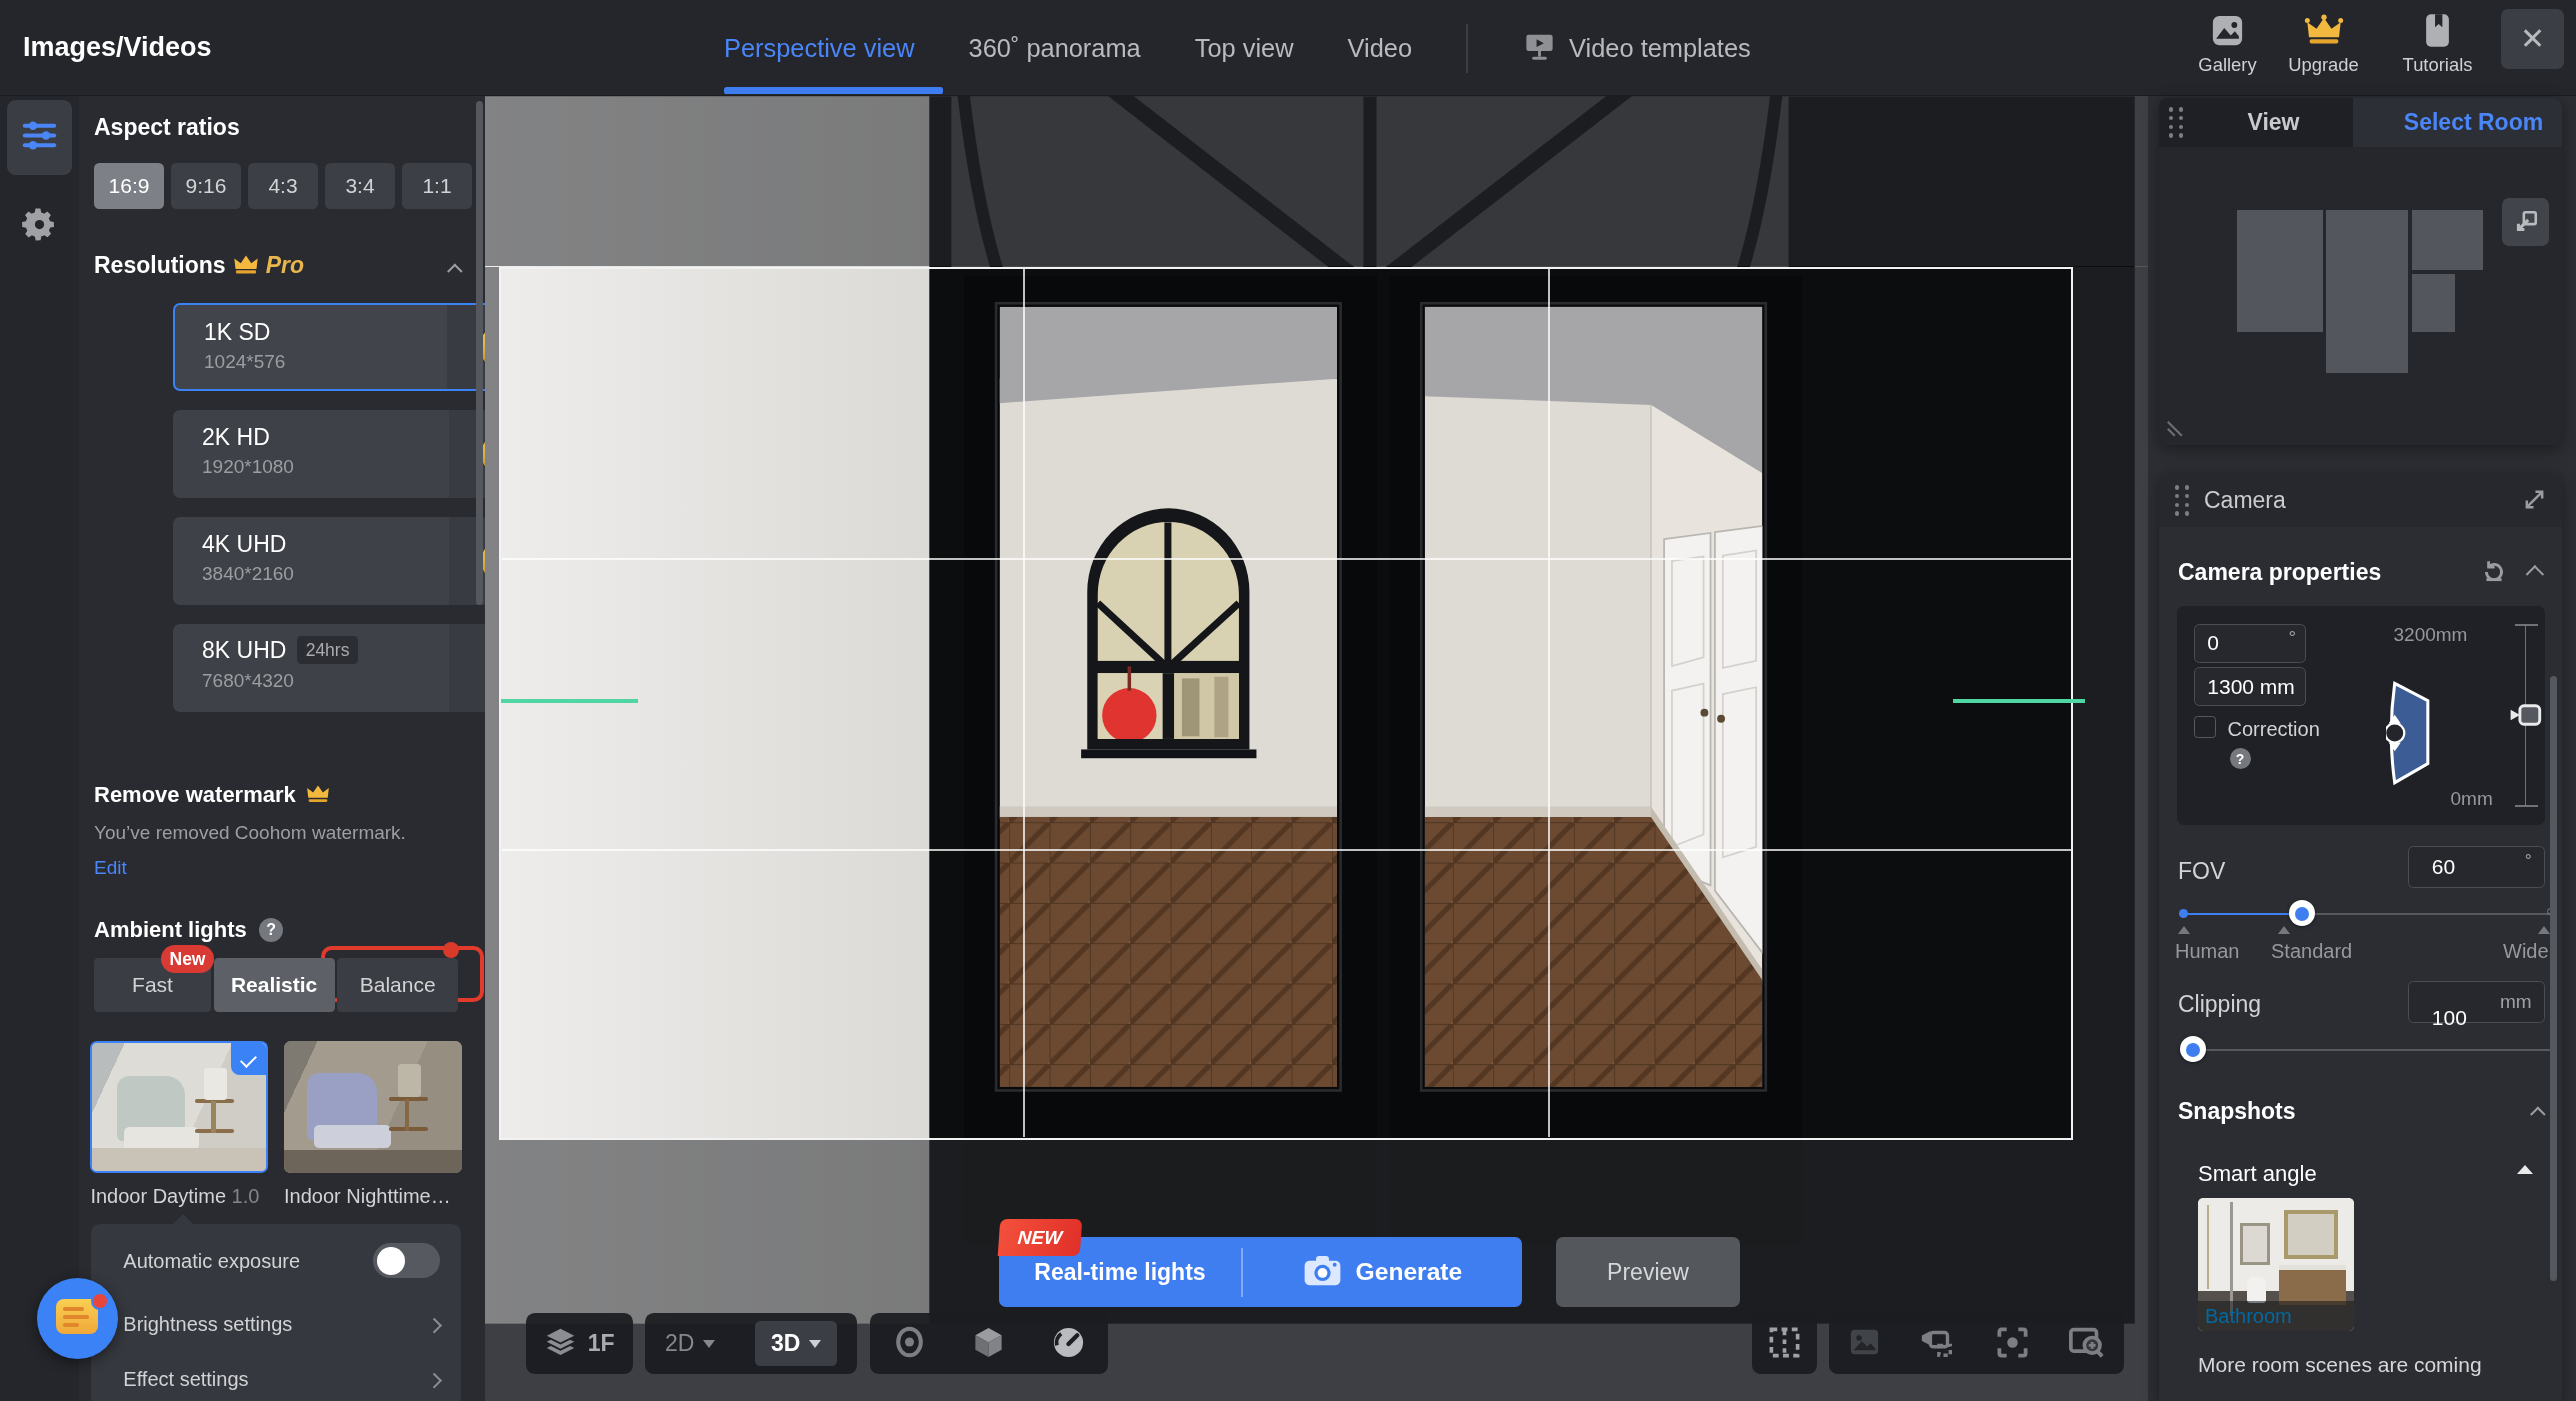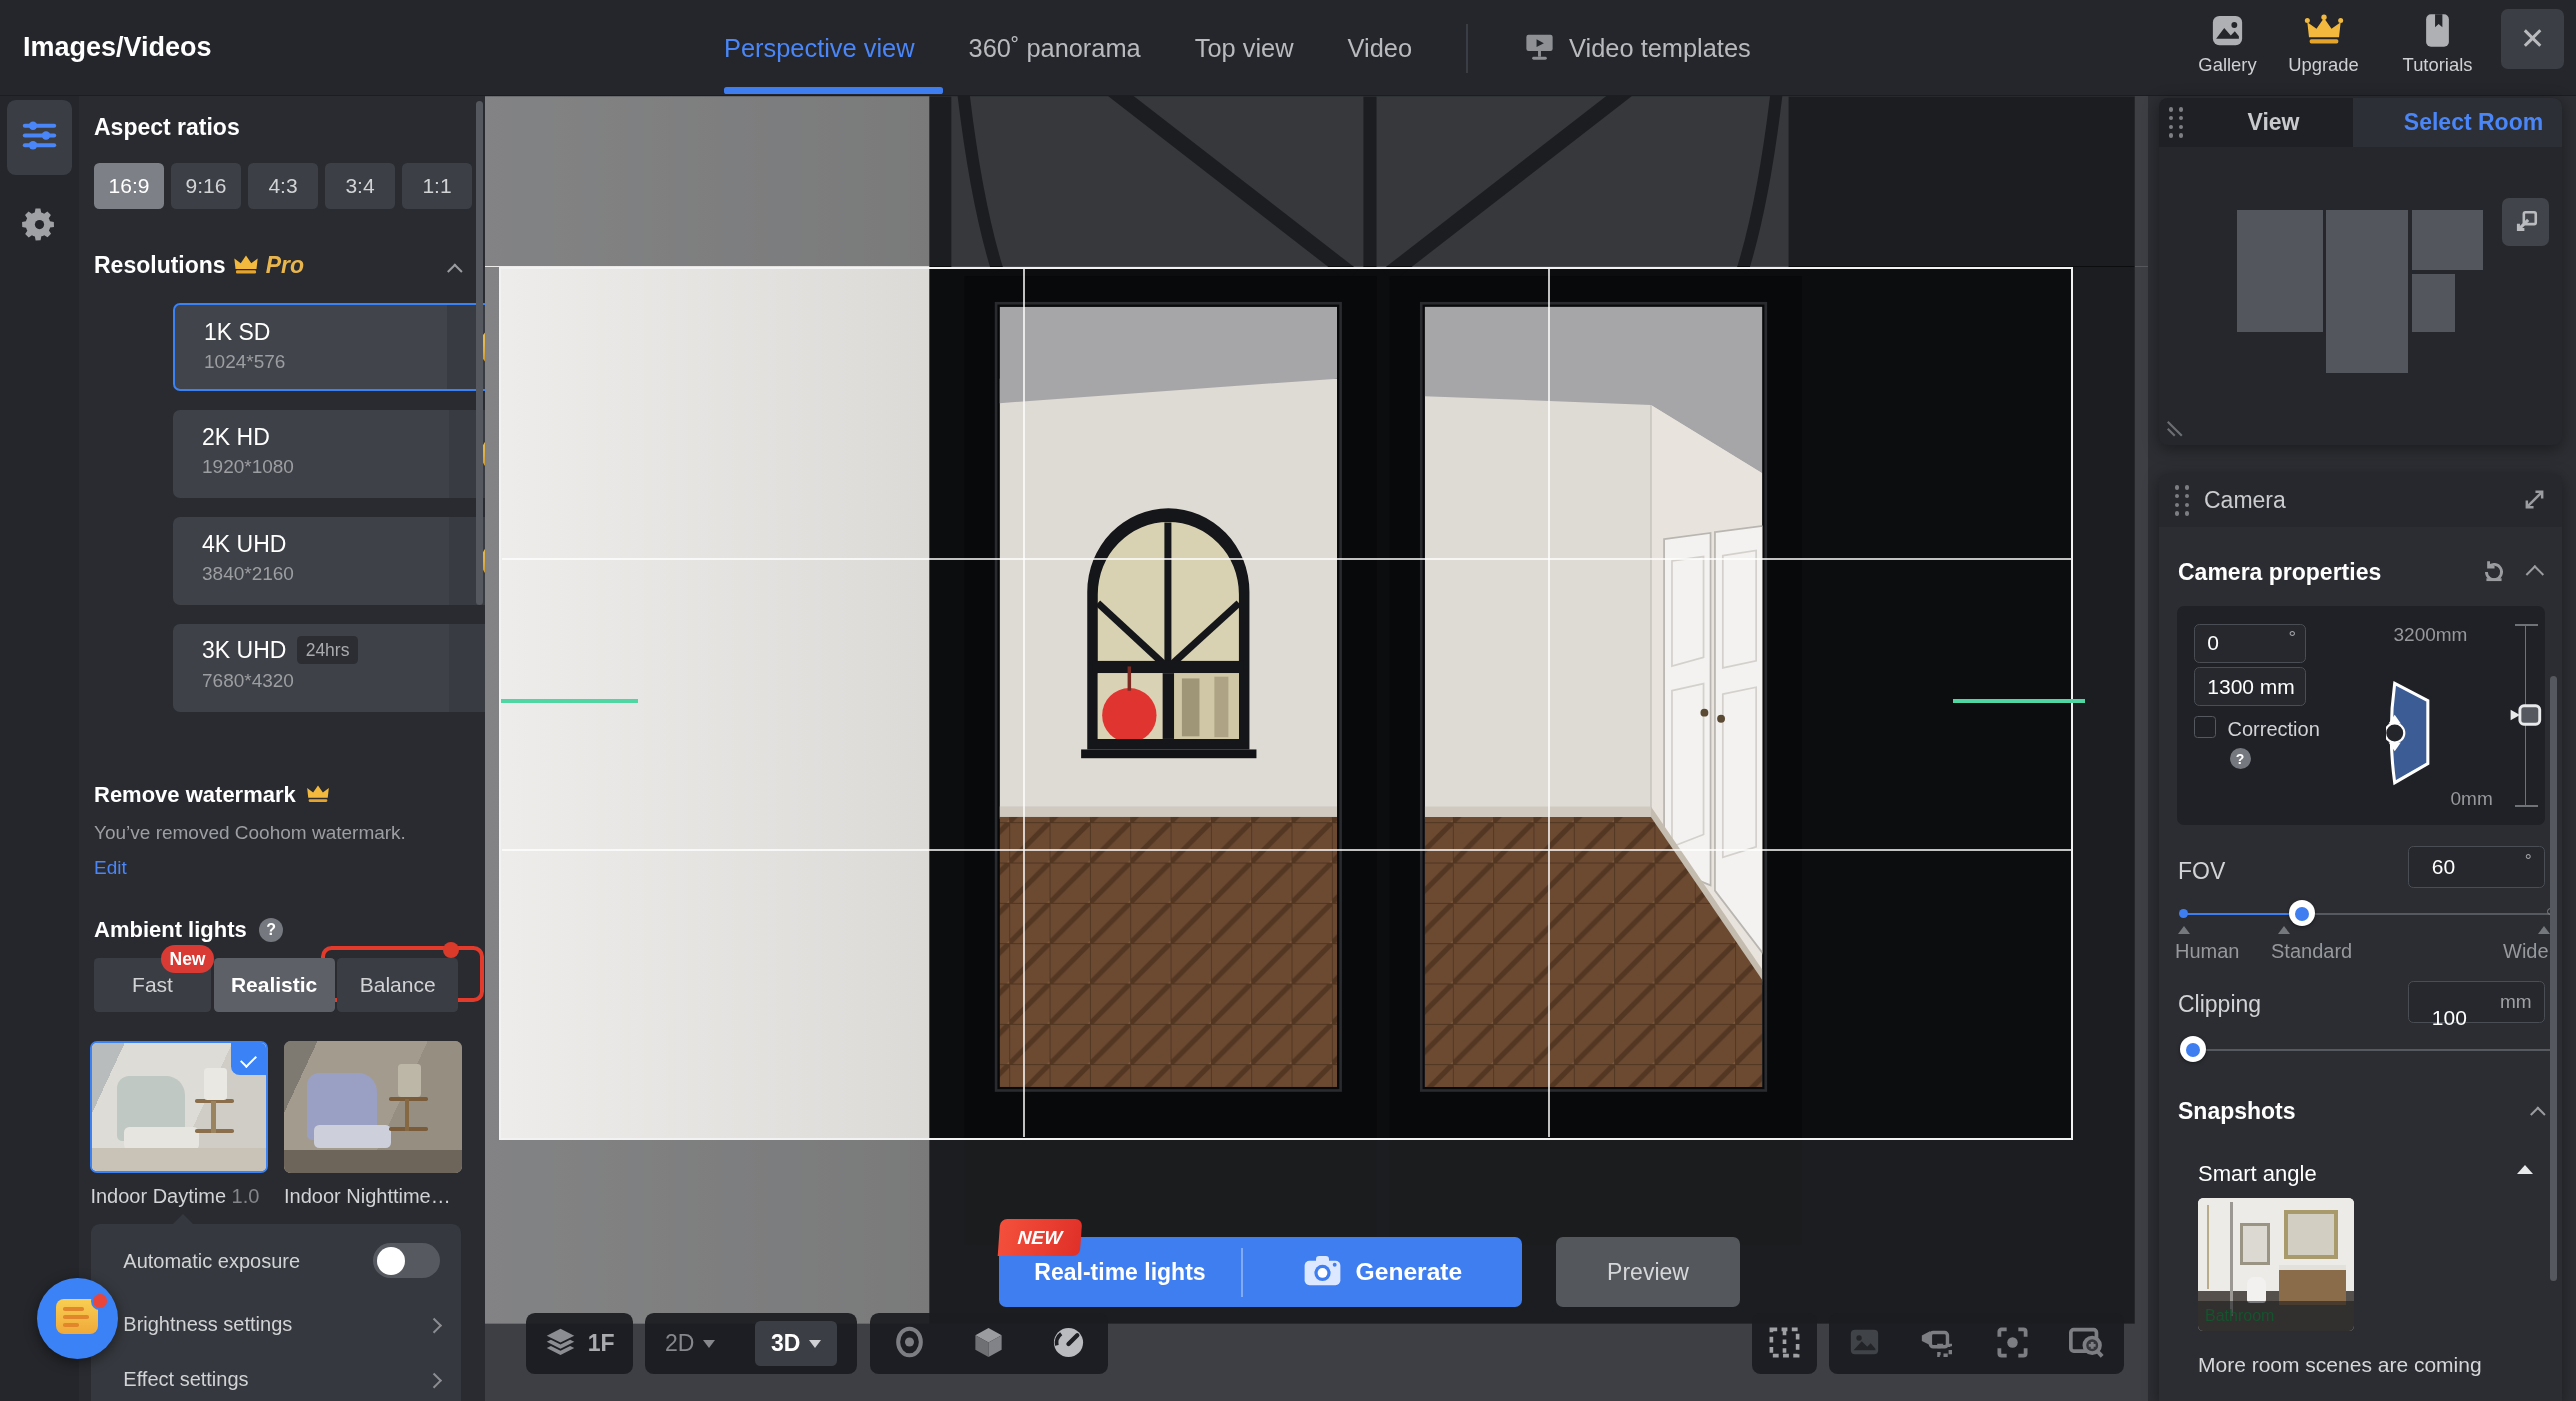--- a/index.html
+++ b/index.html
@@ -142,21 +142,21 @@
   </div>
   <div class="abs rescard" style="top:421px;">
     <div class="abs cardtitle" style="left:29px;top:14px;">4K UHD</div>
     <div class="abs cardsize" style="left:29px;top:46px;">3840*2160</div>
     <div class="coinzone">
         <div class="coin">∞</div>
       </div>
   </div>
   <div class="abs rescard" style="top:528px;">
     <div class="abs flex" style="left:29px;top:12.3px;gap:10.5px;">
-      <span class="cardtitle">3K UHD</span>
+      <span class="cardtitle">8K UHD</span>
       <span style="background:#2b2d32;color:#a9abae;font-size:17.5px;padding:3.5px 8.8px;border-radius:4.4px;">24hrs</span>
     </div>
     <div class="abs cardsize" style="left:29px;top:46px;">7680*4320</div>
     <div class="coinzone" style="display:block;">
       <div style="text-align:center;margin-top:12.3px;font-size:19px;color:#9c9ea2;">Left</div>
       <div style="text-align:center;margin-top:7px;font-size:22px;color:#fff;">10</div>
     </div>
   </div>
 
   <div class="abs flex" style="left:15px;top:686px;gap:8.8px;">
@@ -586,21 +586,21 @@
     <div class="abs" style="inset:0;background:linear-gradient(180deg,#ecebe8 0 70%,#55504b 70%);">
       <div class="abs" style="left:8.8px;top:7px;width:2.6px;height:84px;background:#b9ac8a;"></div>
       <div class="abs" style="left:32px;top:3.5px;width:2.6px;height:114px;background:#9b9894;"></div>
       <div class="abs" style="left:42px;top:24.6px;width:30px;height:42px;background:#dcd9d2;border:3.5px solid #9a9484;"></div>
       <div class="abs" style="left:86px;top:12.3px;width:54px;height:49px;background:#d3cec2;border:4.4px solid #a89a6a;"></div>
       <div class="abs" style="left:81px;top:68px;width:67px;height:39px;background:#8a6b4a;"></div>
       <div class="abs" style="left:81px;top:67px;width:67px;height:5.3px;background:#e3e1dc;"></div>
       <div class="abs" style="left:49px;top:79px;width:19px;height:26px;background:#f2f1ef;border-radius:7px 7px 3.5px 3.5px;"></div>
     </div>
     <div class="abs flex" style="left:0;bottom:0;width:100%;height:30px;background:rgba(20,21,26,.55);">
-      <span style="font-size:16px;color:#14532d;margin-left:7px;">Bathroom</span>
+      <span style="font-size:20px;color:#0369a1;margin-left:7px;">Bathroom</span>
     </div>
   </div>
   <span class="abs" style="left:39px;top:879px;font-size:21px;color:#d6d7d9;">More room scenes are coming</span>
 
   <div class="abs" style="right:5.3px;top:202px;width:7px;height:605px;background:#55585e;border-radius:3.5px;"></div>
 </div>
 
 <div class="abs" style="left:37px;top:1278px;width:81px;height:81px;border-radius:50%;background:#3b82f6;box-shadow:0 3.5px 12.3px rgba(0,0,0,.45);z-index:9;">
   <div class="abs" style="left:19px;top:21px;width:42px;height:35px;background:linear-gradient(180deg,#f9cf52,#f0a93a);border-radius:8px;">
     <span class="abs" style="left:7px;top:8px;width:21px;height:3.5px;background:#e2862c;border-radius:1.8px;"></span>

